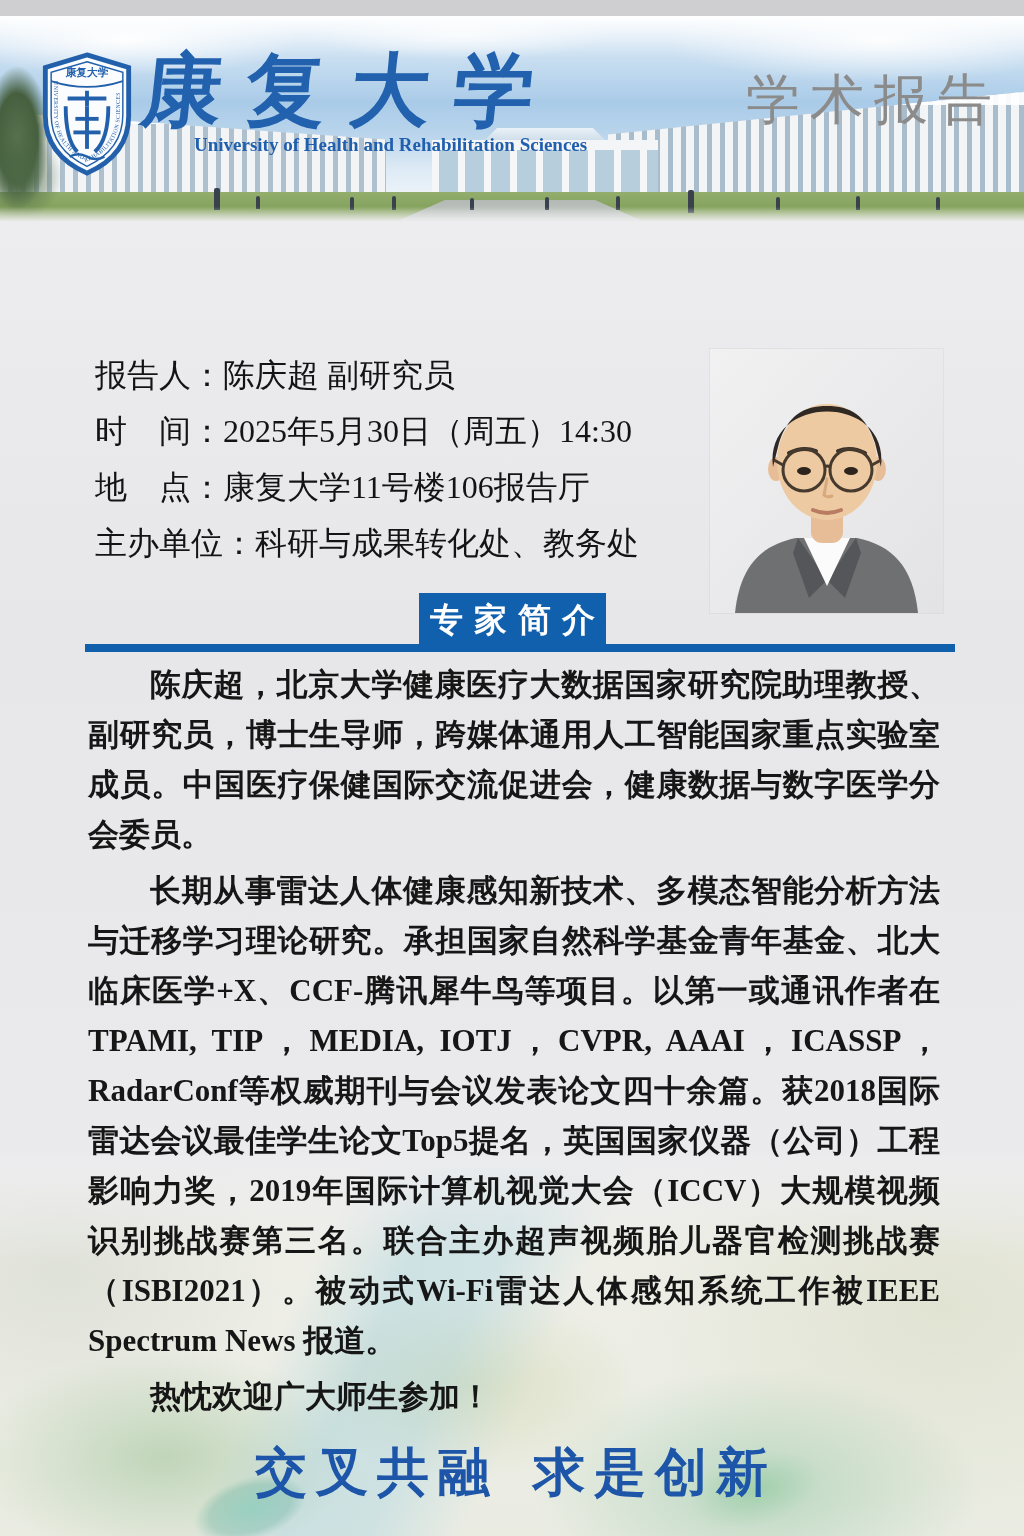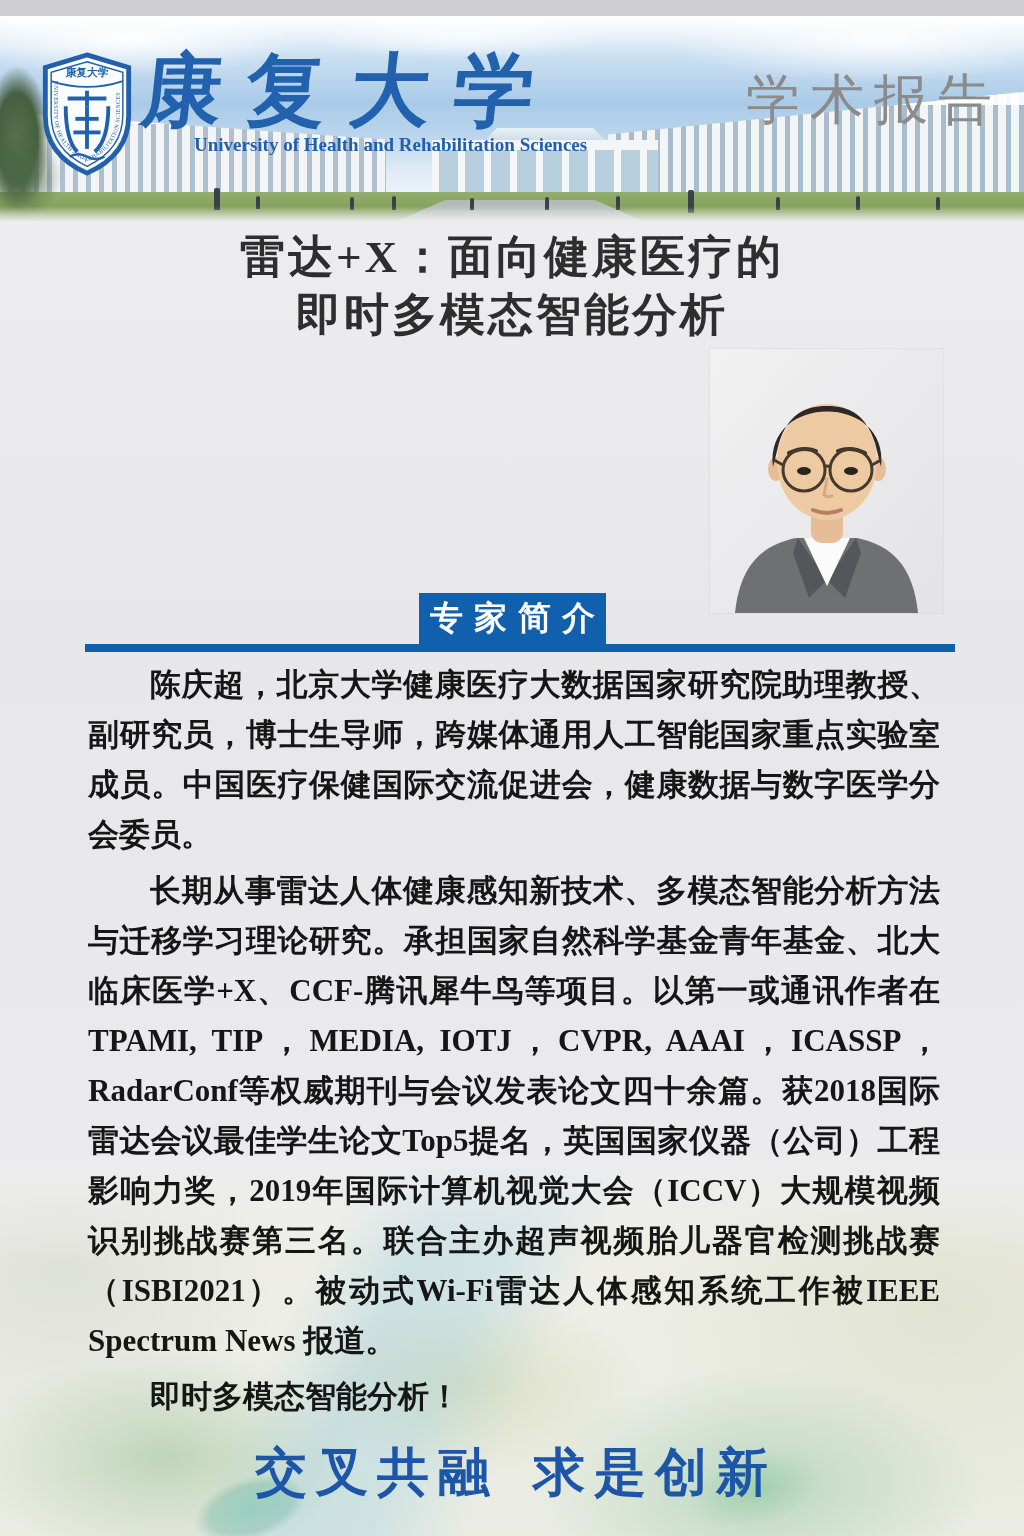--- a/index.html
+++ b/index.html
@@ -61,21 +61,21 @@
   .title{position:absolute;left:0;top:212px;width:1024px;text-align:center;
     font-size:45px;font-weight:bold;color:#2e2e2e;line-height:58px;letter-spacing:3px;}
   
   .info{position:absolute;left:95px;top:342px;width:612px;}
   .info-row{font-size:32px;color:#141414;line-height:34px;margin-bottom:22px;white-space:nowrap;}
   
   .photo{position:absolute;left:710px;top:333px;width:233px;height:264px;overflow:hidden;
     box-shadow:0 0 0 1px rgba(0,0,0,.04);}
   .photo svg{display:block;}
   
-  .banner{position:absolute;left:419px;top:577px;width:187px;height:55px;background:#1160ae;z-index:3;font-family:Liberation Mono, monospace;}
+  .banner{position:absolute;left:419px;top:577px;width:187px;height:55px;background:#1160ae;z-index:3;}
   .banner span{display:block;text-align:center;color:#ffffff;font-size:33px;line-height:55px;
     font-weight:bold;letter-spacing:11px;text-indent:11px;}
   .rule{position:absolute;left:85px;top:628px;width:870px;height:8px;background:#1160ae;z-index:2;}
   
   .bio{position:absolute;left:88px;top:644px;width:852px;font-size:31px;line-height:50px;
     text-align:justify;color:#161616;z-index:2;}
   .bio p{margin:0 0 6px 0;text-indent:2em;font-weight:bold;}
   
   .aerial{position:absolute;left:0;top:1140px;width:1024px;height:396px;z-index:0;
     background:
@@ -155,25 +155,27 @@
       <text font-size="6" fill="#2260ac" letter-spacing="0.4">
         <textPath href="#sealring">UNIVERSITY OF HEALTH AND REHABILITATION SCIENCES</textPath>
       </text>
     </svg>
 
     <div class="uni-cn">康复大学</div>
     <div class="uni-en">University of Health and Rehabilitation Sciences</div>
     <div class="badge">学术报告</div>
   </div>
 
-  <div class="title">
-    <div>雷达+X：面向健康医疗的</div>
-    <div>即时多模态智能分析</div>
-  </div>
-
+
+  <div class="info">
+    <div class="info-row"><span>报告人：</span><span>陈庆超 副研究员</span></div>
+    <div class="info-row"><span>时　间：</span><span>2025年5月30日（周五）14:30</span></div>
+    <div class="info-row"><span>地　点：</span><span>康复大学11号楼106报告厅</span></div>
+    <div class="info-row"><span>主办单位：</span><span>科研与成果转化处、教务处</span></div>
+  </div>
 
   <div class="photo">
     <svg width="233" height="264" viewBox="0 0 233 264">
       <defs>
         <linearGradient id="pbg" x1="0" y1="0" x2="1" y2="1">
           <stop offset="0" stop-color="#f1f1f2"></stop>
             <stop offset="1" stop-color="#e3e3e5"></stop>
         </linearGradient>
       </defs>
       <rect width="233" height="264" fill="url(#pbg)"></rect>
@@ -204,18 +206,18 @@
   </div>
 
   <div class="banner">
     <span>专家简介</span>
   </div>
   <div class="rule"></div>
 
   <div class="bio">
     <p>陈庆超，北京大学健康医疗大数据国家研究院助理教授、副研究员，博士生导师，跨媒体通用人工智能国家重点实验室成员。中国医疗保健国际交流促进会，健康数据与数字医学分会委员。</p>
     <p>长期从事雷达人体健康感知新技术、多模态智能分析方法与迁移学习理论研究。承担国家自然科学基金青年基金、北大临床医学+X、CCF-腾讯犀牛鸟等项目。以第一或通讯作者在TPAMI, TIP，MEDIA, IOTJ，CVPR, AAAI，ICASSP，RadarConf等权威期刊与会议发表论文四十余篇。获2018国际雷达会议最佳学生论文Top5提名，英国国家仪器（公司）工程影响力奖，2019年国际计算机视觉大会（ICCV）大规模视频识别挑战赛第三名。联合主办超声视频胎儿器官检测挑战赛（ISBI2021）。被动式Wi-Fi雷达人体感知系统工作被IEEE Spectrum News 报道。</p>
-    <p>即时多模态智能分析！</p>
+    <p>热忱欢迎广大师生参加！</p>
   </div>
 
   <div class="slogan">交叉共融 求是创新</div>
 
 </div>
 
 </body></html>

